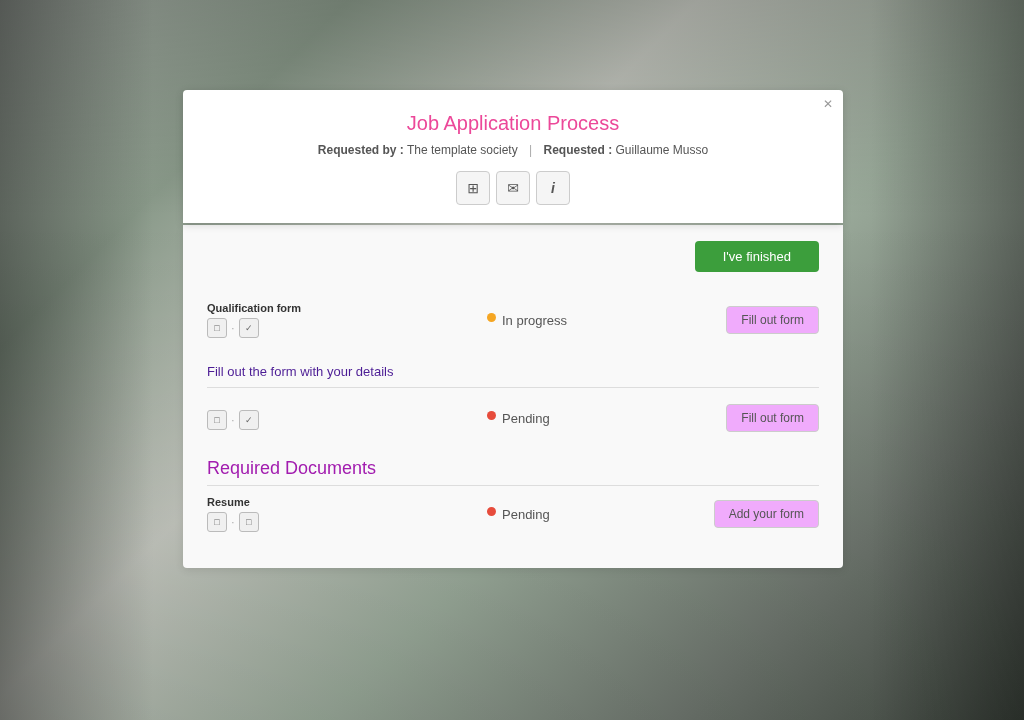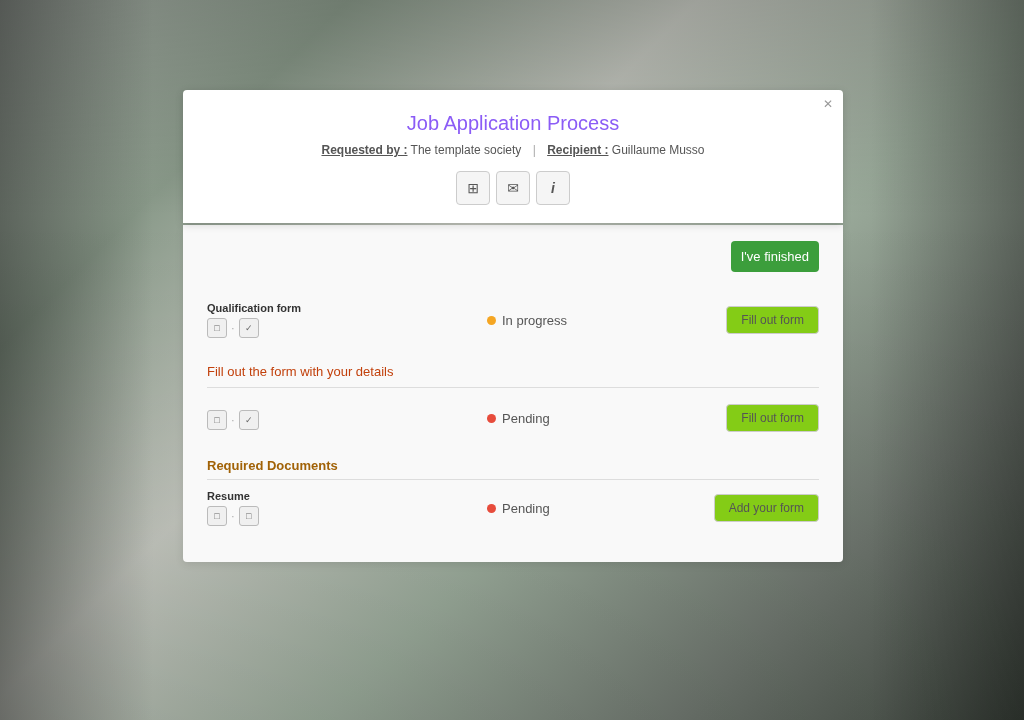--- a/index.html
+++ b/index.html
@@ -55,34 +55,33 @@
       color: #999;
       cursor: pointer;
       background: none;
       border: none;
       line-height: 1;
     }
 
     .modal-title {
       font-size: 20px;
       font-weight: 500;
-      color: #8b5cf6;
+      color: #ec4899;
       margin-bottom: 8px;
     }
 
     .modal-subtitle {
       font-size: 12px;
       color: #555;
       margin-bottom: 14px;
     }
 
     .modal-subtitle .label {
       font-weight: 600;
       color: #555;
-      text-decoration: underline;
     }
 
     .modal-subtitle .separator {
       margin: 0 8px;
       color: #aaa;
     }
 
     .icon-buttons {
       display: flex;
       justify-content: center;
@@ -116,21 +115,21 @@
       display: flex;
       justify-content: flex-end;
       margin-bottom: 20px;
     }
 
     .finished-btn {
       background: #3c9e3c;
       color: #fff;
       border: none;
       border-radius: 4px;
-      padding: 8px 10px;
+      padding: 8px 28px;
       font-size: 13px;
       cursor: pointer;
       font-weight: 500;
     }
 
     
     .form-item {
       display: flex;
       align-items: center;
       padding: 10px 0 12px;
@@ -169,21 +168,21 @@
     }
 
     .icon-separator {
       font-size: 11px;
       color: #aaa;
     }
 
     .form-item-status {
       flex: 1;
       display: flex;
-      align-items: center;
+      align-items: flex-start;
       gap: 6px;
       font-size: 13px;
       color: #555;
     }
 
     .status-dot {
       width: 9px;
       height: 9px;
       border-radius: 50%;
       flex-shrink: 0;
@@ -194,50 +193,50 @@
 
     .form-item-action {
       flex: 0 0 130px;
       display: flex;
       justify-content: flex-end;
     }
 
     .action-btn {
       border: 1px solid #ccc;
       border-radius: 4px;
-      background: #84cc16;
+      background: #f0abfc;
       color: #555;
       padding: 6px 14px;
       font-size: 12px;
       cursor: pointer;
       white-space: nowrap;
     }
 
     
     .section-header {
       padding: 14px 0 6px;
     }
 
     .section-title {
       font-size: 13px;
-      color: #c2410c;
+      color: #4c1d95;
       margin-bottom: 8px;
     }
 
     .section-divider {
       border: none;
       border-top: 1px solid #ddd;
       margin: 0;
     }
 
     
     .sub-section-title {
-      font-size: 13px;
-      font-weight: 700;
-      color: #a16207;
+      font-size: 18px;
+      font-weight: 400;
+      color: #a21caf;
       padding: 14px 0 6px;
     }
 
     .sub-section-divider {
       border: none;
       border-top: 1px solid #ddd;
     }
   </style>
 </head>
 <body>
@@ -248,21 +247,21 @@
 
   <div class="header-card">
     <button class="close-btn">✕</button>
 
     <h1 class="modal-title">Job Application Process</h1>
 
     <p class="modal-subtitle">
       <span class="label">Requested by :</span>
       <span>The template society</span>
       <span class="separator">|</span>
-      <span class="label">Recipient :</span>
+      <span class="label">Requested :</span>
       <span>Guillaume Musso</span>
     </p>
 
     <div class="icon-buttons">
       <button class="icon-btn" title="Grid">⊞</button>
       <button class="icon-btn" title="Mail">✉</button>
       <button class="icon-btn" title="Info" style="font-style:italic; font-weight:600;">i</button>
     </div>
   </div>
 

